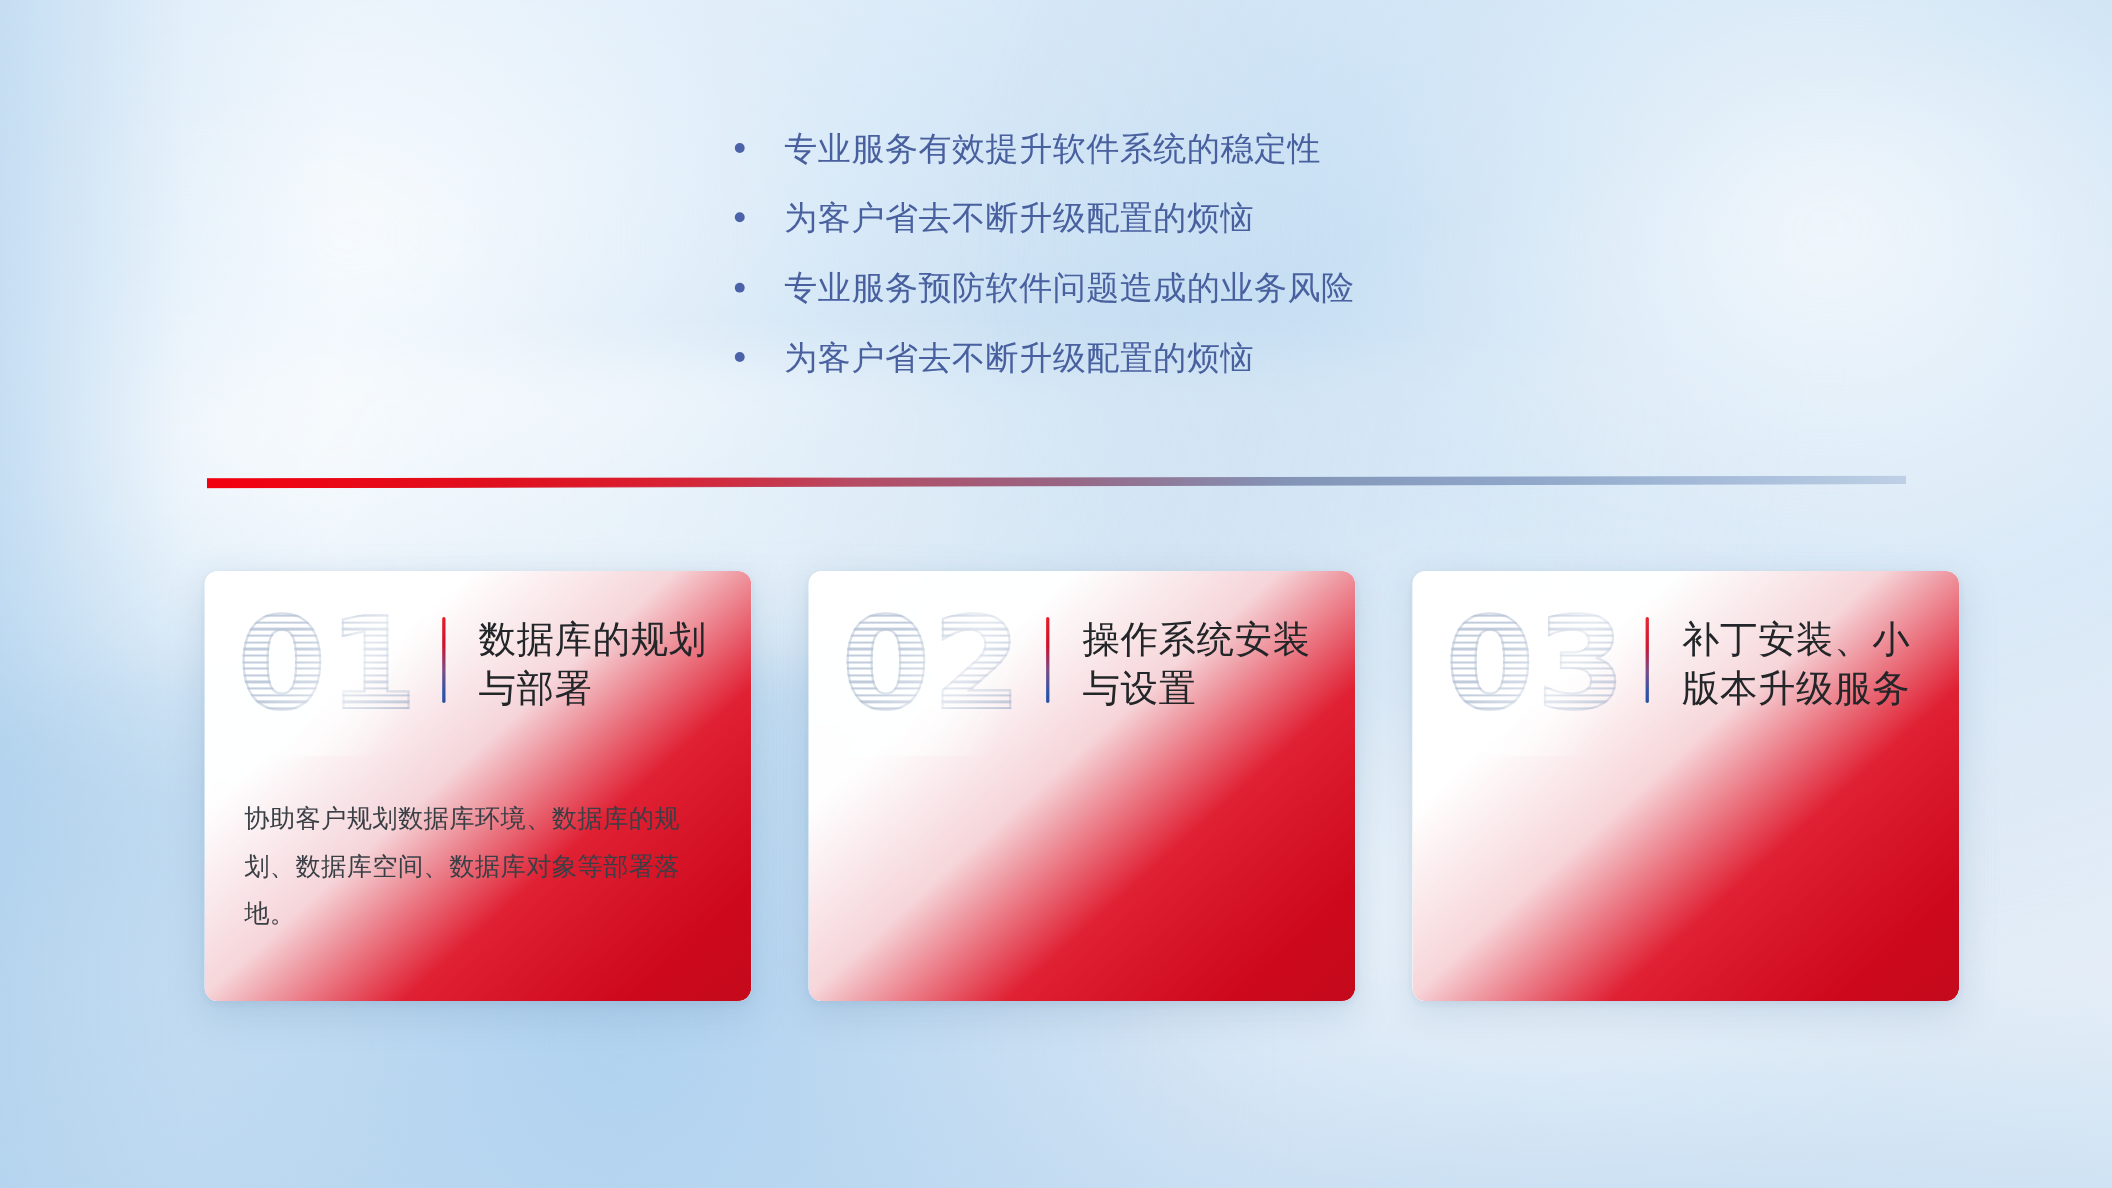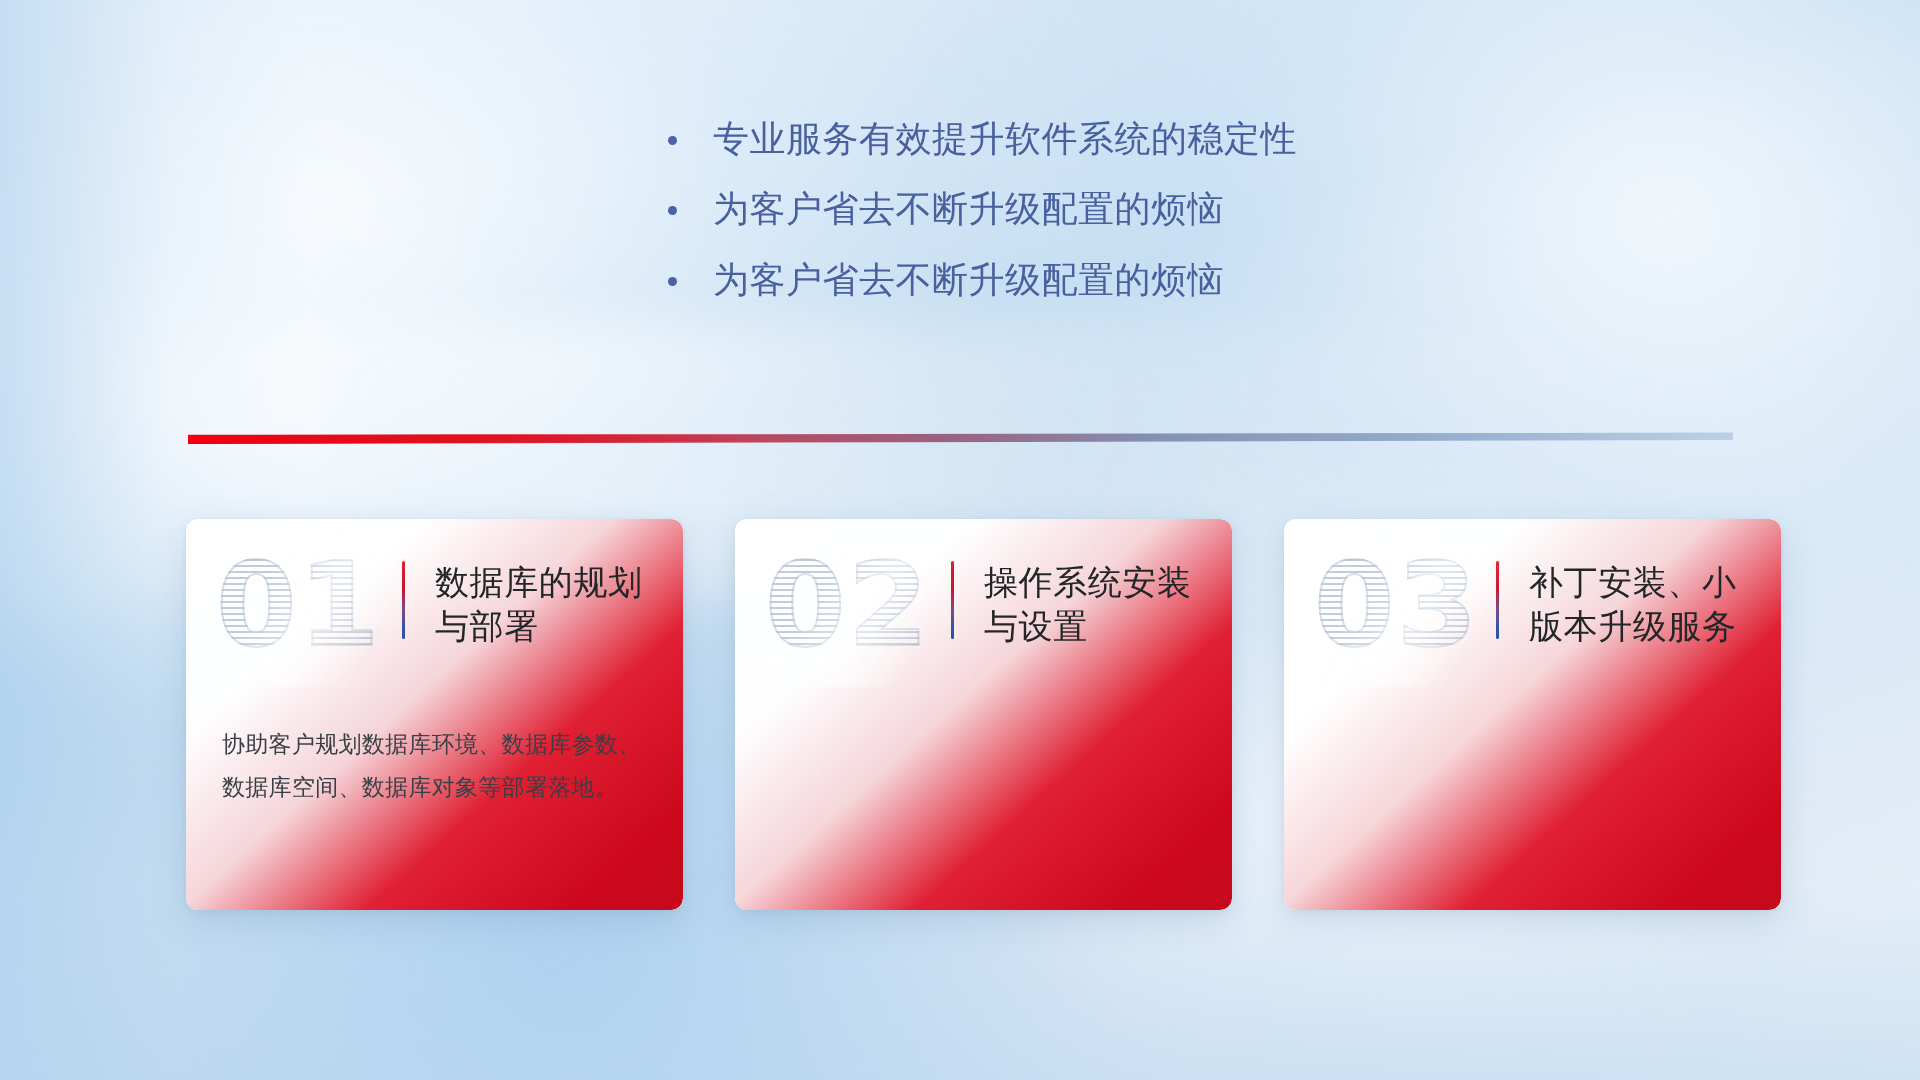--- a/index.html
+++ b/index.html
@@ -67,21 +67,21 @@
     color:#4b62a8;
   }
   .bullet-dot {
     width:9px; height:9px; border-radius:50%;
     background:#4b62a8;
     flex:0 0 auto;
     margin-right:36px;
     position:relative; top:-6px;
   }
   .bullet-text {
-    font-size:36px;
+    font-size:30px;
     line-height:1.18;
     letter-spacing:.5px;
     white-space:nowrap;
     color:#49609f;
   }
 
   
   #divider {
     position:absolute;
     left:188px; top:430px;
@@ -215,20 +215,24 @@
   <div class="bullet-row">
     <span class="bullet-dot"></span>
     <span class="bullet-text">专业服务有效提升软件系统的稳定性</span>
   </div>
   <div class="bullet-row">
     <span class="bullet-dot"></span>
     <span class="bullet-text">为客户省去不断升级配置的烦恼</span>
   </div>
   <div class="bullet-row">
     <span class="bullet-dot"></span>
+    <span class="bullet-text">专业服务预防软件问题造成的业务风险</span>
+  </div>
+  <div class="bullet-row">
+    <span class="bullet-dot"></span>
     <span class="bullet-text">为客户省去不断升级配置的烦恼</span>
   </div>
 </div>
 
 <div id="divider">
   <div class="taper"></div>
   <div class="taper-hi"></div>
 </div>
 
 <div id="cards">
@@ -238,21 +242,21 @@
     <div class="card-inner">
       <div class="card-head">
         <div class="watermark">01</div>
         <div class="watermark-sheen"></div>
         <div class="head-right">
           <div class="title-bar"></div>
           <div class="card-title">数据库的规划
 与部署</div>
         </div>
       </div>
-      <div class="card-body">协助客户规划数据库环境、数据库参数、数据库空间、数据库对象等部署落地。</div>
+      <div class="card-body">协助客户规划数据库环境、数据库的规划、数据库空间、数据库对象等部署落地。</div>
     </div>
   </div>
 
   <div class="card c2">
     <div class="card-edge"></div>
     <div class="card-inner">
       <div class="card-head">
         <div class="watermark">02</div>
         <div class="watermark-sheen"></div>
         <div class="head-right">

